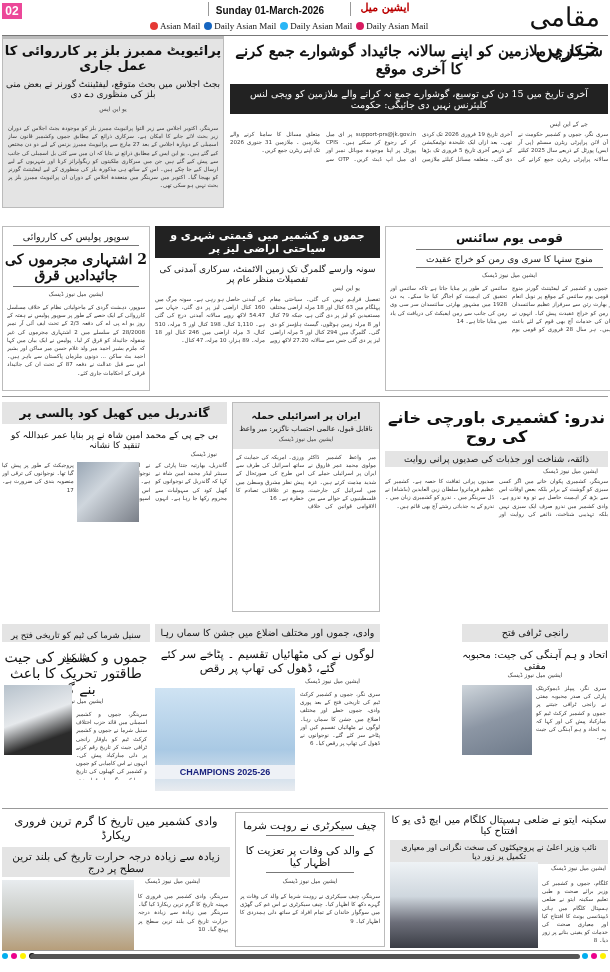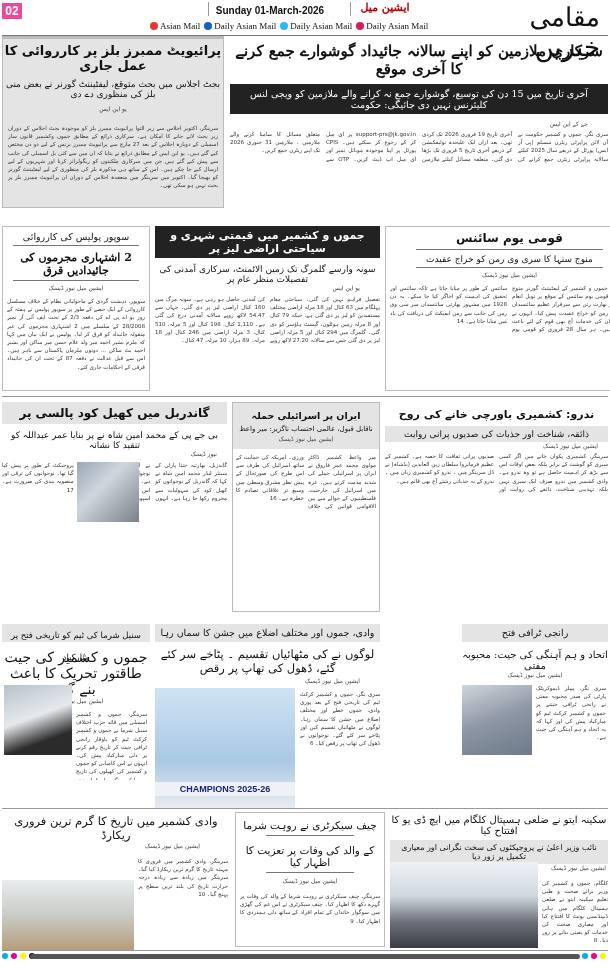--- a/index.html
+++ b/index.html
@@ -70,21 +70,21 @@
 <div class="abs" style="left:230px;top:38px;width:378px;height:170px;">
   <div class="sub" style="font-size:15px;font-weight:bold;margin-top:4px;">سرکاری ملازمین کو اپنے سالانہ جائیداد گوشوارے جمع کرنے کا آخری موقع</div>
   <div class="dark sub" style="font-size:9.5px;margin-top:6px;padding:4px 3px;">آخری تاریخ میں 15 دن کی توسیع، گوشوارے جمع نہ کرانے والے ملازمین کو ویجی لنس کلیئرنس نہیں دی جائیگی: حکومت</div>
   <div class="by rtl" style="margin-top:6px;text-align:right;padding-right:20px;">جے کے این ایس</div>
   <div class="body" style="margin-top:3px;height:92px;column-count:4;column-gap:6px;">سری نگر، جموں و کشمیر حکومت نے آن لائن پراپرٹی ریٹرن سسٹم (پی آر ایس) پورٹل کے ذریعے سال 2025 کیلئے سالانہ پراپرٹی ریٹرن جمع کرانے کی آخری تاریخ 19 فروری 2026 تک کردی تھی۔ بعد ازاں ایک علیحدہ نوٹیفکیشن کے ذریعے آخری تاریخ 5 فروری تک بڑھا دی گئی۔ متعلقہ مسائل کیلئے ملازمین support-prs@jk.gov.in پر ای میل کر کے رجوع کر سکتے ہیں۔ CPIS پورٹل پر اپنا موجودہ موبائل نمبر اور ای میل اپ ڈیٹ کریں۔ OTP سے متعلق مسائل کا سامنا کرنے والے ملازمین ۔ ملازمین 31 جنوری 2026 تک اپنے ریٹرن جمع کریں۔</div>
 </div>
 
 <div class="abs box" style="left:2px;top:226px;width:148px;height:165px;">
   <div class="sub" style="font-size:9.5px;margin-top:4px;">سوپور پولیس کی کارروائی</div>
   <div class="rule" style="margin:3px 10px;"></div>
-  <div class="sub" style="font-size:11px;font-weight:bold;margin-top:5px;">2 اشتہاری مجرموں کی جائیدادیں قرق</div>
+  <div class="sub" style="font-size:14px;font-weight:bold;margin-top:5px;">2 اشتہاری مجرموں کی جائیدادیں قرق</div>
   <div class="rule" style="margin:3px 10px;"></div>
   <div class="by">ایشین میل نیوز ڈیسک</div>
   <div class="body" style="margin:6px 4px 0;height:96px;">سوپور، دہشت گردی کے ماحولیاتی نظام کے خلاف مسلسل کارروائی کے ایک حصے کے طور پر سوپور پولیس نے ہفتہ کے روز یو اے پی اے کی دفعہ 2/3 کے تحت ایف آئی آر نمبر 28/2008 کے سلسلے میں 2 اشتہاری مجرموں کی غیر منقولہ جائیداد کو قرق کر لیا۔ پولیس نے ایک بیان میں کہا کہ ملزم بشیر احمد میر ولد غلام حسن میر ساکن اور بشیر احمد بٹ ساکن ... دونوں ملزمان پاکستان سے باہر ہیں۔ اس سے قبل عدالت نے دفعہ 87 کے تحت ان کی جائیداد قرقی کے احکامات جاری کئے۔</div>
 </div>
 
 <div class="abs" style="left:155px;top:226px;width:225px;height:165px;">
   <div class="dark head" style="font-size:11px;padding:3px 2px;">جموں و کشمیر میں قیمتی شہری و سیاحتی اراضی لیز پر</div>
   <div class="sub" style="font-size:9px;margin-top:6px;">سونہ وارسے گلمرگ تک زمین الاٹمنٹ، سرکاری آمدنی کی تفصیلات منظر عام پر</div>
   <div class="by rtl" style="text-align:right;padding-right:20px;">یو این ایس</div>
   <div class="body" style="margin-top:4px;height:110px;column-count:2;column-gap:5px;">تفصیل فراہم نہیں کی گئی۔ سیاحتی مقام پہلگام میں 63 کنال اور 18 مرلہ اراضی مختلف مستفیدین کو لیز پر دی گئی ہے، جبکہ 79 کنال اور 8 مرلہ زمین ہوٹلوں، گیسٹ ہاؤسز کو دی گئی۔ گلمرگ میں 294 کنال اور 5 مرلہ اراضی لیز پر دی گئی جس سے سالانہ 27.20 لاکھ روپے کی آمدنی حاصل ہو رہی ہے۔ سونہ مرگ میں 160 کنال اراضی لیز پر دی گئی، جہاں سے 54.47 لاکھ روپے سالانہ آمدنی درج کی گئی ہے۔ 1,110 کنال، 198 کنال اور 5 مرلہ، 510 کنال، 3 مرلہ اراضی میں 246 کنال اور 18 مرلہ۔ 89 ہزار، 10 مرلہ، 47 کنال۔</div>
@@ -112,57 +112,58 @@
 <div class="abs box" style="left:232px;top:402px;width:148px;height:210px;">
   <div class="grey" style="padding:7px 2px;">
     <div class="head" style="font-size:9.5px;">ایران پر اسرائیلی حملہ</div>
     <div class="sub" style="font-size:7px;margin-top:4px;">ناقابل قبول، عالمی احتساب ناگزیر: میر واعظ</div>
     <div class="by" style="margin-top:2px;">ایشین میل نیوز ڈیسک</div>
   </div>
   <div class="body" style="margin:4px 3px 0;height:160px;column-count:2;column-gap:4px;">میر واعظ کشمیر ڈاکٹر مولوی محمد عمر فاروق نے ایران پر اسرائیلی حملے کی شدید مذمت کرتے ہیں۔ غزہ میں اسرائیل کی جارحیت، فلسطینیوں کے حوالے سے بین الاقوامی قوانین کی خلاف ورزی۔ امریکہ کی حمایت کے ساتھ اسرائیل کی طرف سے اس طرح کی صورتحال کے پیش نظر مشرق وسطیٰ میں وسیع تر علاقائی تصادم کا خطرہ ہے۔ 16</div>
 </div>
 
 <div class="abs" style="left:385px;top:402px;width:223px;height:210px;">
-  <div class="head" style="font-size:11px;margin-top:6px;">ندرو: کشمیری باورچی خانے کی روح</div>
+  <div class="head" style="font-size:16px;margin-top:6px;">ندرو: کشمیری باورچی خانے کی روح</div>
   <div class="grey sub" style="font-size:9px;margin-top:5px;padding:3px 2px;">ذائقہ، شناخت اور جذبات کی صدیوں پرانی روایت</div>
   <div class="by rtl" style="text-align:right;padding-right:10px;">ایشین میل نیوز ڈیسک</div>
   <div class="body" style="margin-top:3px;height:160px;column-count:2;column-gap:5px;">سرینگر، کشمیری پکوان خانے میں اگر کسی سبزی کو گوشت کے برابر بلکہ بعض اوقات اس سے بڑھ کر اہمیت حاصل ہے تو وہ ندرو ہے۔ وادی کشمیر میں ندرو صرف ایک سبزی نہیں بلکہ تہذیبی شناخت، ذائقے کی روایت اور صدیوں پرانی ثقافت کا حصہ ہے۔ کشمیر کے عظیم فرمانروا سلطان زین العابدین (بڈشاہ) نے ڈل سرینگر میں ۔ ندرو کو کشمیری زبان میں ۔ ندرو کے یہ جذباتی رشتے آج بھی قائم ہیں۔</div>
 </div>
 
 <div class="abs grey sub" style="left:2px;top:624px;width:148px;height:18px;font-size:8.5px;line-height:22px;">سنیل شرما کی ٹیم کو تاریخی فتح پر مبارکباد</div>
 <div class="abs grey sub" style="left:155px;top:624px;width:225px;height:18px;font-size:9.5px;line-height:18px;">وادی، جموں اور مختلف اضلاع میں جشن کا سماں رہا</div>
 <div class="abs grey sub" style="left:462px;top:624px;width:146px;height:18px;font-size:9.5px;line-height:18px;">رانجی ٹرافی فتح</div>
 
 <div class="abs" style="left:2px;top:645px;width:148px;height:160px;">
   <div class="sub" style="font-size:14px;margin-top:4px;">جموں و کشمیر کی جیت طاقتور تحریک کا باعث بنے گی</div>
   <div class="by">ایشین میل نیوز ڈیسک</div>
   <div class="abs photo" style="left:2px;top:40px;width:68px;height:70px;background:linear-gradient(160deg,#b7c2cc,#e6e9ec 45%,#2b2b2b 75%);"></div>
   <div class="body" style="margin:6px 3px 0 74px;height:70px;">سرینگر، جموں و کشمیر اسمبلی میں قائد حزب اختلاف سنیل شرما نے جموں و کشمیر کرکٹ ٹیم کو باوقار رانجی ٹرافی جیت کر تاریخ رقم کرنے پر دلی مبارکباد پیش کی۔ انہوں نے اس کامیابی کو جموں و کشمیر کی کھیلوں کی تاریخ میں ایک سنگ میل قرار دیتے ہوئے کہا۔ 7</div>
 </div>
 
 <div class="abs" style="left:155px;top:645px;width:225px;height:160px;">
   <div class="sub" style="font-size:11.5px;margin-top:2px;">لوگوں نے کی مٹھائیاں تقسیم ۔ پٹاخے سر کئے گئے، ڈھول کی تھاپ پر رقص</div>
   <div class="by rtl" style="text-align:right;padding-right:20px;margin-top:2px;">ایشین میل نیوز ڈیسک</div>
-  <div class="abs" style="left:0;top:43px;width:140px;height:120px;background:linear-gradient(180deg,#cfe3f3,#a9c9e4 60%,#e9ecf0);">
+  <div class="abs" style="left:0;top:43px;width:140px;height:103px;background:linear-gradient(180deg,#cfe3f3,#a9c9e4 60%,#e9ecf0);">
     <div class="abs" style="left:0;bottom:12px;width:140px;height:14px;background:#eef1f6;color:#1a237e;font:bold 9px 'Liberation Sans',sans-serif;text-align:center;line-height:14px;">CHAMPIONS 2025-26</div>
   </div>
   <div class="body" style="margin:6px 0 0 145px;height:100px;">سری نگر، جموں و کشمیر کرکٹ ٹیم کی تاریخی فتح کے بعد پوری وادی، جموں خطے اور مختلف اضلاع میں جشن کا سماں رہا۔ لوگوں نے مٹھائیاں تقسیم کیں اور پٹاخے سر کئے گئے۔ نوجوانوں نے ڈھول کی تھاپ پر رقص کیا۔ 6</div>
 </div>
 
 <div class="abs" style="left:462px;top:645px;width:146px;height:160px;">
   <div class="sub" style="font-size:10px;margin-top:4px;">اتحاد و ہم آہنگی کی جیت: محبوبہ مفتی</div>
   <div class="by">ایشین میل نیوز ڈیسک</div>
   <div class="abs photo" style="left:0;top:40px;width:70px;height:70px;background:linear-gradient(160deg,#cfd6dc,#8c96a4 50%,#6e7a8a);"></div>
   <div class="body" style="margin:6px 2px 0 74px;height:70px;">سری نگر، پیپلز ڈیموکریٹک پارٹی کی صدر محبوبہ مفتی نے رانجی ٹرافی جیتنے پر جموں و کشمیر کرکٹ ٹیم کو مبارکباد پیش کی اور کہا کہ یہ اتحاد و ہم آہنگی کی جیت ہے۔</div>
 </div>
 
 <div class="abs" style="left:2px;top:808px;width:606px;height:1px;background:#999;"></div>
 
 <div class="abs" style="left:2px;top:812px;width:228px;height:135px;">
   <div class="sub" style="font-size:11.5px;margin-top:2px;">وادی کشمیر میں تاریخ کا گرم ترین فروری ریکارڈ</div>
+  <div class="grey sub" style="font-size:10.5px;margin-top:5px;padding:3px 1px;">زیادہ سے زیادہ درجہ حرارت تاریخ کی بلند ترین سطح پر درج</div>
   <div class="by rtl" style="text-align:right;padding-right:30px;">ایشین میل نیوز ڈیسک</div>
   <div class="abs" style="left:0;top:68px;width:132px;height:70px;background:linear-gradient(180deg,#e8ecef,#c9cbc6 50%,#b79e7a);"></div>
   <div class="body" style="margin:8px 2px 0 136px;height:60px;">سرینگر، وادی کشمیر میں فروری کا مہینہ تاریخ کا گرم ترین ریکارڈ کیا گیا۔ سرینگر میں زیادہ سے زیادہ درجہ حرارت تاریخ کی بلند ترین سطح پر پہنچ گیا۔ 10</div>
 </div>
 
 <div class="abs box" style="left:235px;top:812px;width:150px;height:135px;">
   <div class="sub" style="font-size:10.5px;margin-top:6px;">چیف سیکرٹری نے روہت شرما</div>
   <div class="rule" style="margin:4px 30px;"></div>
   <div class="sub" style="font-size:10.5px;margin-top:8px;">کے والد کی وفات پر تعزیت کا اظہار کیا</div>
   <div class="rule" style="margin:4px 30px;"></div>

